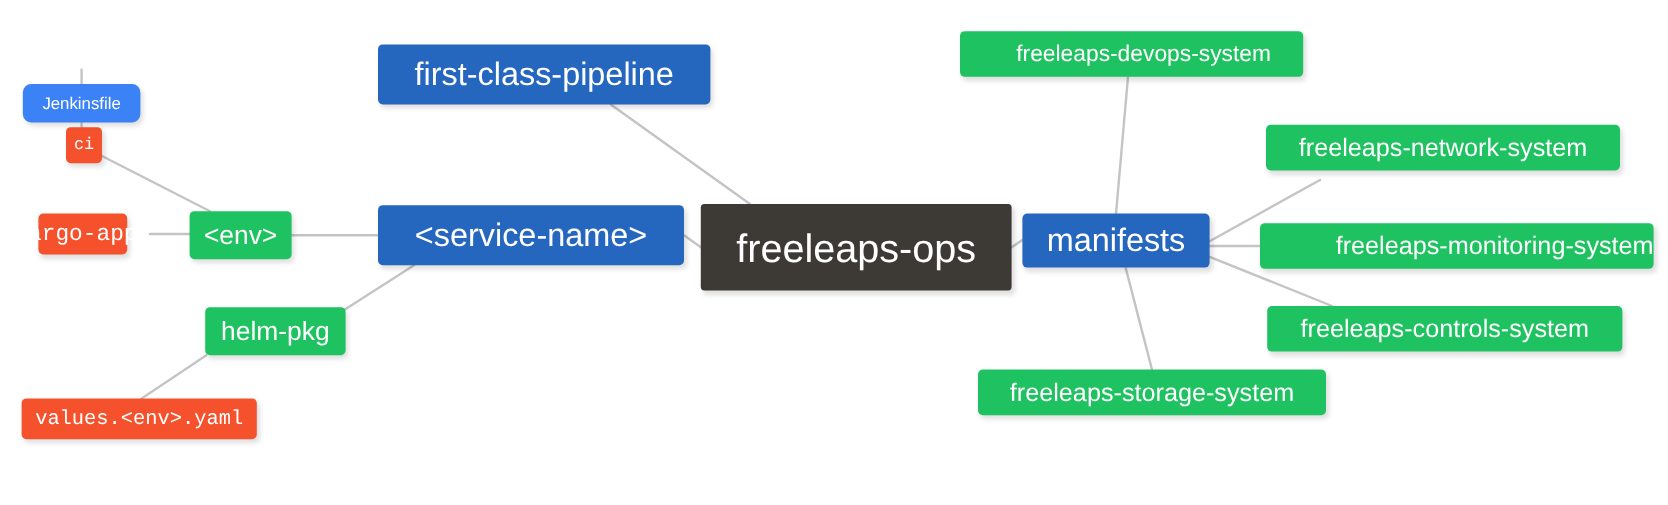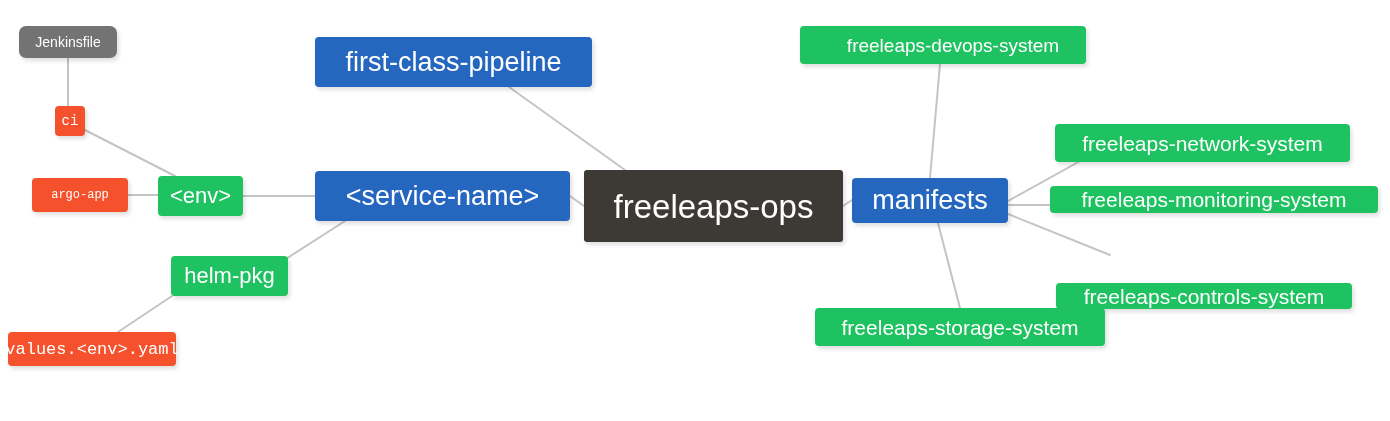--- a/index.html
+++ b/index.html
@@ -47,22 +47,23 @@
   }
   .node.blue {
     background: #2566bf;
     border-radius: 4px;
   }
   .node.green {
     background: #1fc260;
     border-radius: 4px;
   }
   .node.orange {
-    background: #737373;
+    background: #3b82f6;
     border-radius: 7px;
+    margin-top: 44px;
   }
   .node.red {
     background: #f4512c;
     border-radius: 4px;
     font-family: Liberation Mono, monospace;
   }
 </style>
 </head>
 <body>
 
@@ -101,35 +102,35 @@
       </div>
       <div class="node green" style="left: 147px; top: 256px; width: 117px; height: 40px; font-size: 22px; margin-left: 24px;">
         <span>helm-pkg</span>
       </div>
       <div class="node red" style="left: 55px; top: 106px; width: 30px; height: 30px; font-size: 14px;">
         <span>ci</span>
       </div>
       <div class="node orange" style="left: 19px; top: 26px; width: 98px; height: 32px; font-size: 14px;">
         <span>Jenkinsfile</span>
       </div>
-      <div class="node red" style="left: 32px; top: 178px; width: 96px; height: 34px; font-size: 12px;">
+      <div class="node red" style="left: 32px; top: 178px; width: 74px; height: 34px; font-size: 19px;">
         <span>argo-app</span>
       </div>
-      <div class="node red" style="left: 8px; top: 332px; width: 168px; height: 34px; font-size: 17px;">
+      <div class="node red" style="left: 18px; top: 332px; width: 196px; height: 34px; font-size: 17px;">
         <span>values.&lt;env&gt;.yaml</span>
       </div>
       <div class="node green" style="left: 800px; top: 26px; width: 286px; height: 38px; font-size: 19px; padding-left: 20px;">
         <span>freeleaps-devops-system</span>
       </div>
-      <div class="node green" style="left: 1055px; top: 124px; width: 295px; height: 38px; font-size: 21px;">
+      <div class="node green" style="left: 1055px; top: 104px; width: 295px; height: 38px; font-size: 21px;">
         <span>freeleaps-network-system</span>
       </div>
-      <div class="node green" style="left: 1050px; top: 186px; width: 328px; height: 27px; font-size: 21px;">
+      <div class="node green" style="left: 1050px; top: 186px; width: 328px; height: 38px; font-size: 21px; justify-content: flex-end;">
         <span>freeleaps-monitoring-system</span>
       </div>
-      <div class="node green" style="left: 1056px; top: 255px; width: 296px; height: 26px; font-size: 21px; margin-top: 28px;">
+      <div class="node green" style="left: 1056px; top: 255px; width: 296px; height: 38px; font-size: 21px;">
         <span>freeleaps-controls-system</span>
       </div>
       <div class="node green" style="left: 815px; top: 308px; width: 290px; height: 38px; font-size: 21px;">
         <span>freeleaps-storage-system</span>
       </div>
     </div>
 </div>
 
 </body></html>

